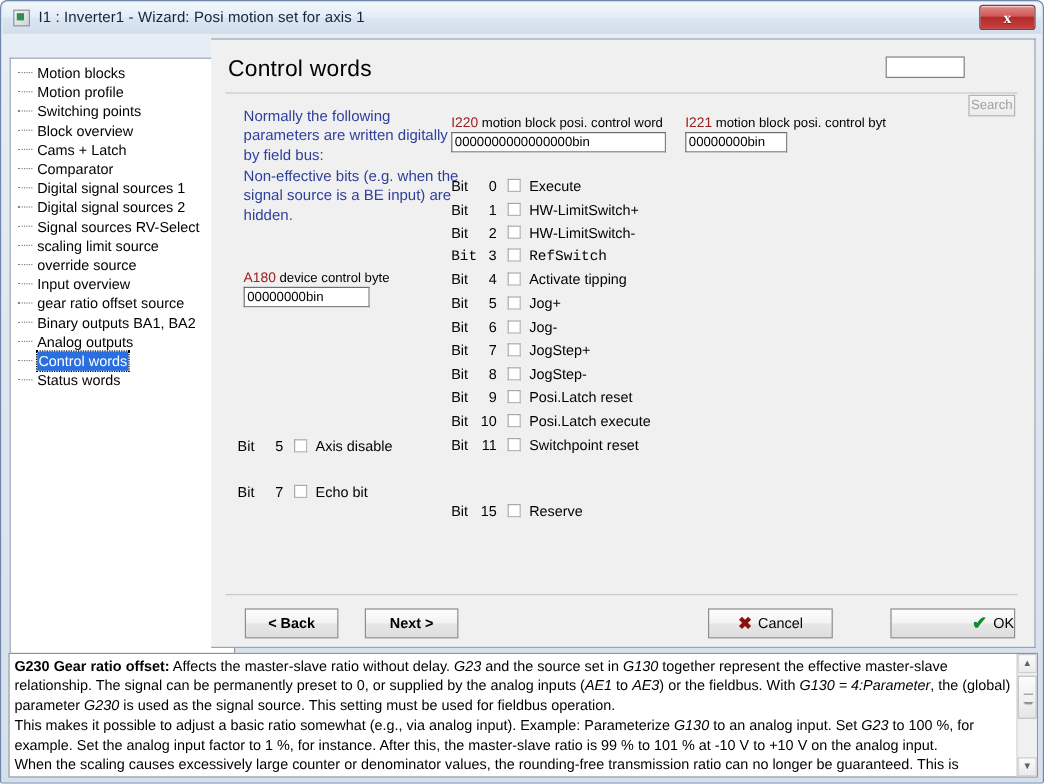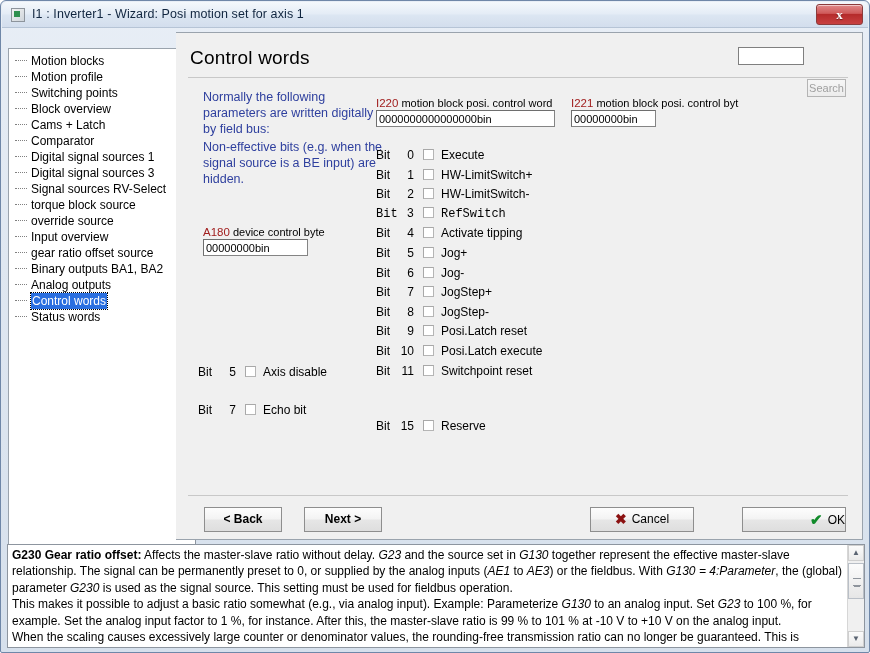--- a/index.html
+++ b/index.html
@@ -371,23 +371,23 @@
 
     <div id="tree-panel">
       <div id="tree-list">
           <div class="tree-item"><span class="dots"></span><span class="lbl">Motion blocks</span></div>
           <div class="tree-item"><span class="dots"></span><span class="lbl">Motion profile</span></div>
           <div class="tree-item"><span class="dots"></span><span class="lbl">Switching points</span></div>
           <div class="tree-item"><span class="dots"></span><span class="lbl">Block overview</span></div>
           <div class="tree-item"><span class="dots"></span><span class="lbl">Cams + Latch</span></div>
           <div class="tree-item"><span class="dots"></span><span class="lbl">Comparator</span></div>
           <div class="tree-item"><span class="dots"></span><span class="lbl">Digital signal sources 1</span></div>
-          <div class="tree-item"><span class="dots"></span><span class="lbl">Digital signal sources 3</span></div>
+          <div class="tree-item"><span class="dots"></span><span class="lbl">Digital signal sources 2</span></div>
           <div class="tree-item"><span class="dots"></span><span class="lbl">Signal sources RV-Select</span></div>
-          <div class="tree-item"><span class="dots"></span><span class="lbl">torque block source</span></div>
+          <div class="tree-item"><span class="dots"></span><span class="lbl">scaling limit source</span></div>
           <div class="tree-item"><span class="dots"></span><span class="lbl">override source</span></div>
           <div class="tree-item"><span class="dots"></span><span class="lbl">Input overview</span></div>
           <div class="tree-item"><span class="dots"></span><span class="lbl">gear ratio offset source</span></div>
           <div class="tree-item"><span class="dots"></span><span class="lbl">Binary outputs BA1, BA2</span></div>
           <div class="tree-item"><span class="dots"></span><span class="lbl">Analog outputs</span></div>
           <div class="tree-item selected"><span class="dots"></span><span class="lbl">Control words</span></div>
           <div class="tree-item"><span class="dots"></span><span class="lbl">Status words</span></div>
         </div>
     </div>
 

